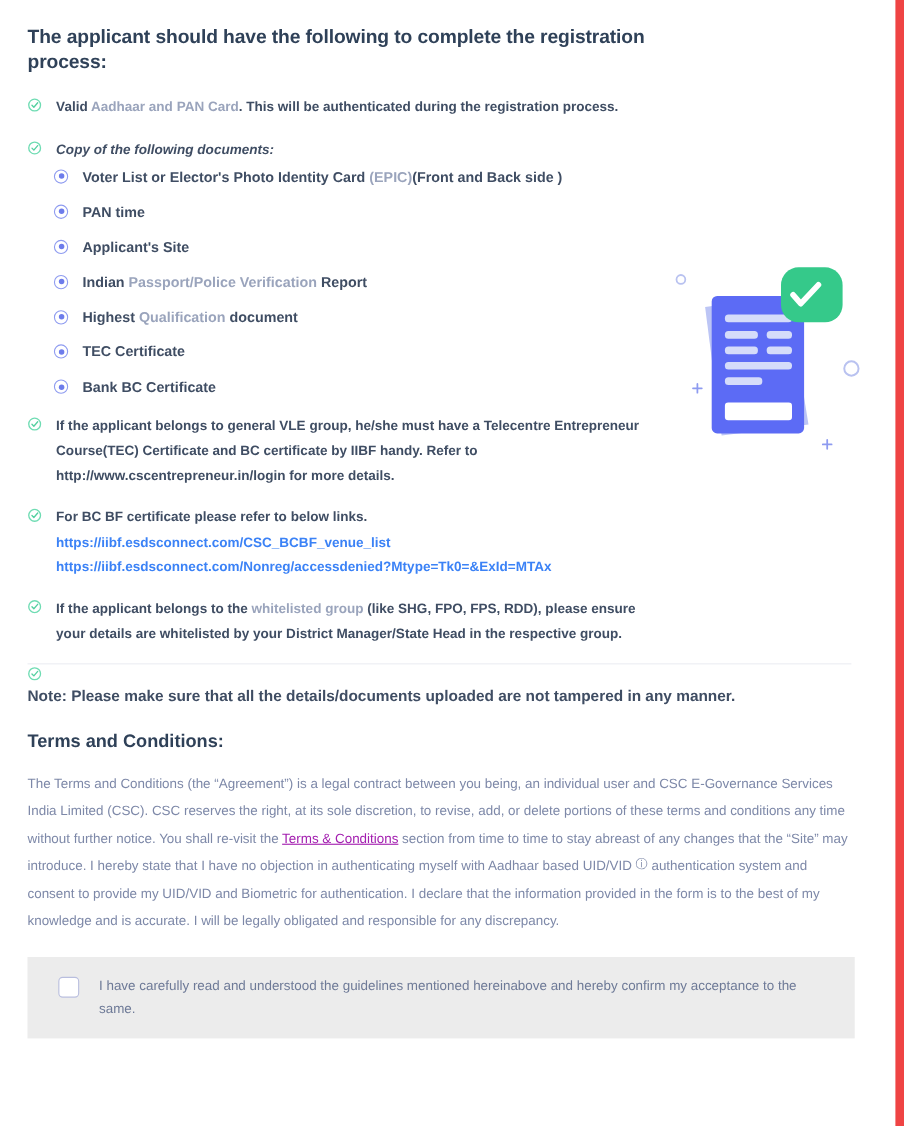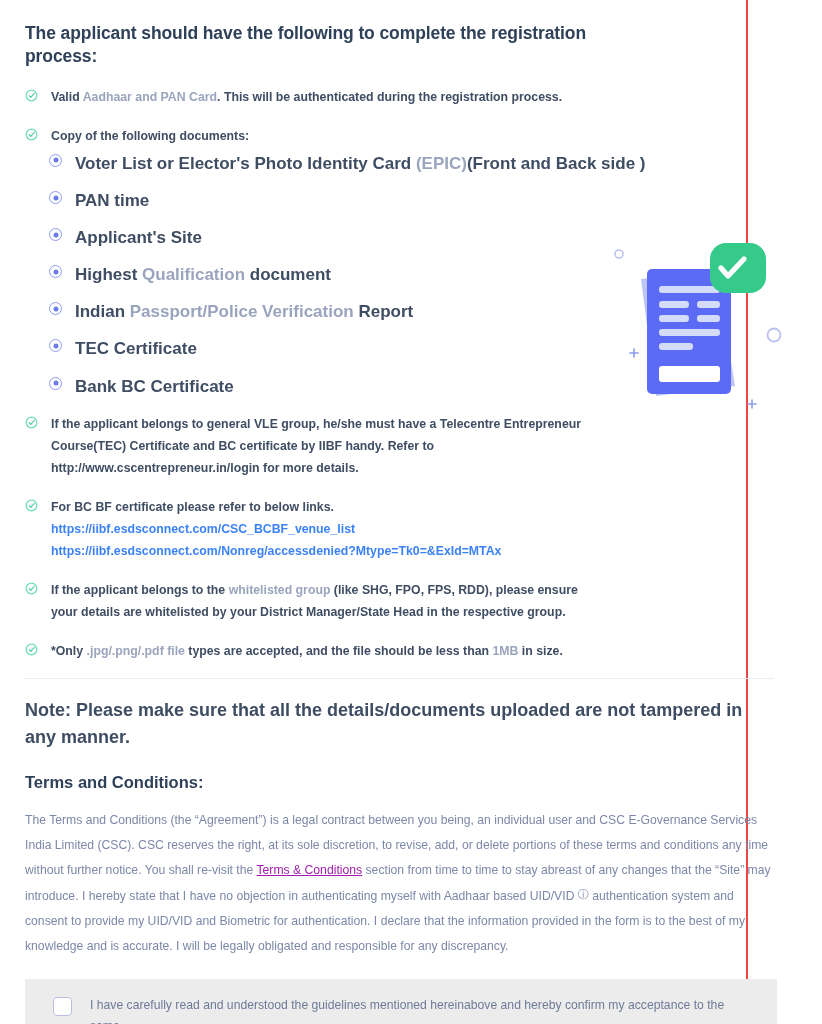--- a/index.html
+++ b/index.html
@@ -11,24 +11,24 @@
   body {
     width: 822px;
     height: 1024px;
     overflow: hidden;
     font-family: "Liberation Sans", sans-serif;
     color: #3f4d63;
     position: relative;
   }
   .page {
     position: relative;
-    width: 748px;
+    width: 822px;
     height: 1024px;
     background: #ffffff;
-    border-right: 2px solid #ef4444;
+    border-right: 8px solid #ef4444;
     padding: 0;
   }
   .content {
     position: relative;
     padding: 22px 25px 0 25px;
     width: 800px;
     z-index: 2;
   }
 
   
@@ -66,21 +66,21 @@
 
   .muted { color: #9aa4bc; font-weight: bold; }
   .urlline { display: block; color: #3b82f6; font-weight: bold; }
 
   
   .doc-list { list-style: none; margin: 6px 0 14px 0; padding: 0 0 0 24px; }
   .doc-item {
     position: relative;
     padding-left: 26px;
     margin-bottom: 15px;
-    font-size: 17px;
+    font-size: 13px;
     font-weight: bold;
     line-height: 1.3;
     color: #3f4d63;
   }
   .doc-bullet {
     position: absolute;
     left: 0;
     top: 1px;
     width: 13px;
     height: 13px;
@@ -102,21 +102,21 @@
   .divider {
     height: 1px;
     background: #ecedf3;
     margin: 8px 0 18px 0;
     border: 0;
     width: 749px;
   }
 
   
   .note {
-    font-size: 18px;
+    font-size: 14px;
     font-weight: bold;
     color: #3f4d63;
     margin: 0 0 22px 0;
     line-height: 1.5;
   }
   .tc-title {
     font-size: 16.5px;
     font-weight: bold;
     color: #2f4158;
     margin: 16px 0 16px 0;
@@ -219,37 +219,37 @@
       <li class="check-item">
         <span class="check-icon">
           <svg viewBox="0 0 16 16">
               <circle cx="8" cy="8" r="6.6" fill="none" stroke="#6fdcb3" stroke-width="1.5"></circle>
               <path d="M5 8.2 l2.1 2.2 L11.4 5.4" fill="none" stroke="#53d0a0" stroke-width="1.5" stroke-linecap="round" stroke-linejoin="round"></path>
             </svg>
         </span>
         <span class="seg-host"><span>Valid </span><span class="muted">Aadhaar and PAN Card</span><span>. This will be authenticated during the registration process.</span></span>
       </li>
 
-      <li class="check-item" style="margin-bottom:0;">
+      <li class="check-item" style="margin-bottom:0;font-style:italic;">
         <span class="check-icon">
           <svg viewBox="0 0 16 16">
               <circle cx="8" cy="8" r="6.6" fill="none" stroke="#6fdcb3" stroke-width="1.5"></circle>
               <path d="M5 8.2 l2.1 2.2 L11.4 5.4" fill="none" stroke="#53d0a0" stroke-width="1.5" stroke-linecap="round" stroke-linejoin="round"></path>
             </svg>
         </span>
         <span class="seg-host"><span>Copy of the following documents:</span></span>
       </li>
 
       <li style="list-style:none;">
         <ul class="doc-list" id="doc-list">
             <li class="doc-item"><span class="doc-bullet"></span><span><span>Voter List or Elector's Photo Identity Card </span><span class="muted">(EPIC)</span><span>(Front and Back side )</span></span></li>
             <li class="doc-item"><span class="doc-bullet"></span><span><span>PAN time</span></span></li>
             <li class="doc-item"><span class="doc-bullet"></span><span><span>Applicant's Site</span></span></li>
+            <li class="doc-item"><span class="doc-bullet"></span><span><span>Indian </span><span class="muted">Passport/Police Verification</span><span> Report</span></span></li>
             <li class="doc-item"><span class="doc-bullet"></span><span><span>Highest </span><span class="muted">Qualification</span><span> document</span></span></li>
-            <li class="doc-item"><span class="doc-bullet"></span><span><span>Indian </span><span class="muted">Passport/Police Verification</span><span> Report</span></span></li>
             <li class="doc-item"><span class="doc-bullet"></span><span><span>TEC Certificate</span></span></li>
             <li class="doc-item"><span class="doc-bullet"></span><span><span>Bank BC Certificate</span></span></li>
           </ul>
       </li>
 
       <li class="check-item">
         <span class="check-icon">
           <svg viewBox="0 0 16 16">
               <circle cx="8" cy="8" r="6.6" fill="none" stroke="#6fdcb3" stroke-width="1.5"></circle>
               <path d="M5 8.2 l2.1 2.2 L11.4 5.4" fill="none" stroke="#53d0a0" stroke-width="1.5" stroke-linecap="round" stroke-linejoin="round"></path>
@@ -278,21 +278,20 @@
         <span class="seg-host"><span>If the applicant belongs to the </span><span class="muted">whitelisted group</span><span> (like SHG, FPO, FPS, RDD), please ensure your details are whitelisted by your District Manager/State Head in the respective group.</span></span>
       </li>
 
       <li class="check-item">
         <span class="check-icon">
           <svg viewBox="0 0 16 16">
               <circle cx="8" cy="8" r="6.6" fill="none" stroke="#6fdcb3" stroke-width="1.5"></circle>
               <path d="M5 8.2 l2.1 2.2 L11.4 5.4" fill="none" stroke="#53d0a0" stroke-width="1.5" stroke-linecap="round" stroke-linejoin="round"></path>
             </svg>
         </span>
-        <span class="seg-host"><span>*Only </span><span class="muted">.jpg/.png/.pdf file</span><span> types are accepted, and the file should be less than </span><span class="muted">1MB</span><span> in size.</span></span>
       </li>
 
     </ul>
 
     <hr class="divider">
 
     <p class="note">Note: Please make sure that all the details/documents uploaded are not tampered in any manner.</p>
 
     <h2 class="tc-title">Terms and Conditions:</h2>
 

